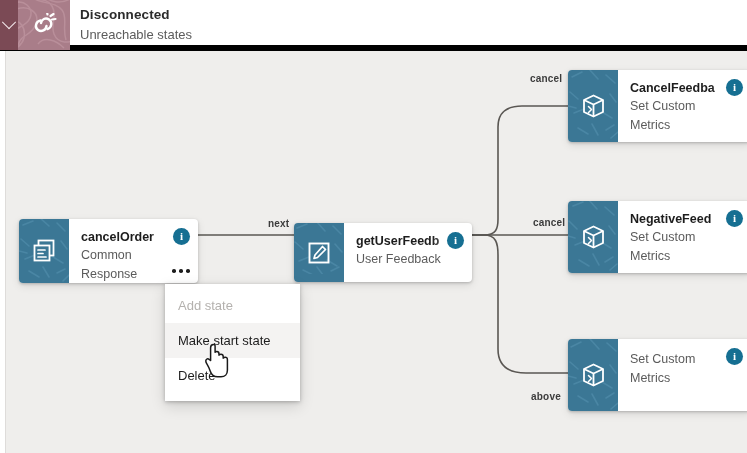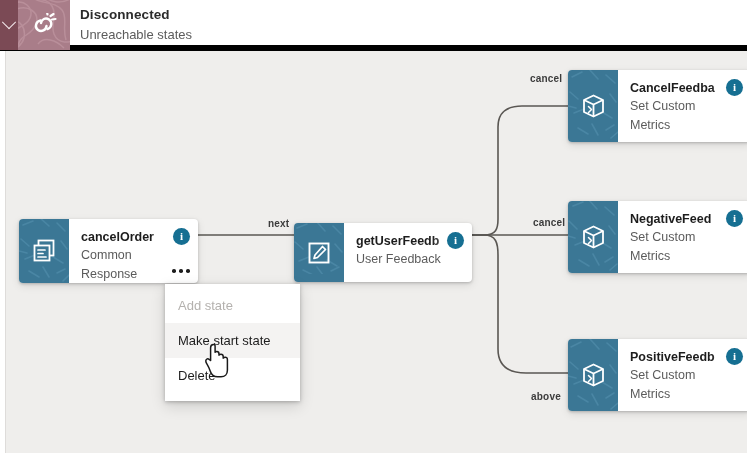--- a/index.html
+++ b/index.html
@@ -437,21 +437,20 @@
             <g fill="none" stroke="#ffffff" stroke-width="1.8" stroke-linejoin="round">
               <path d="M13.5 2.5 L23 7 L23 19 L13.5 23.5 L4 19 L4 7 Z"></path>
               <path d="M4 7 L13.5 11.5 L23 7"></path>
               <path d="M13.5 11.5 L13.5 23.5"></path>
             </g>
             <path d="M8.5 13.5 L11.5 16.5 L8.5 19.5" fill="none" stroke="#ffffff" stroke-width="1.5" stroke-linecap="round" stroke-linejoin="round"></path>
           </svg>
         </div>
       </div>
       <div class="node-body">
-        <div class="node-title">PositiveFeedb</div>
         <div class="node-sub">Set Custom
 Metrics</div>
         <div class="info-badge">i</div>
       </div>
     </div>
 
   </div>
 
   <div class="ctxmenu">
     <div class="mi disabled">Add state</div>

